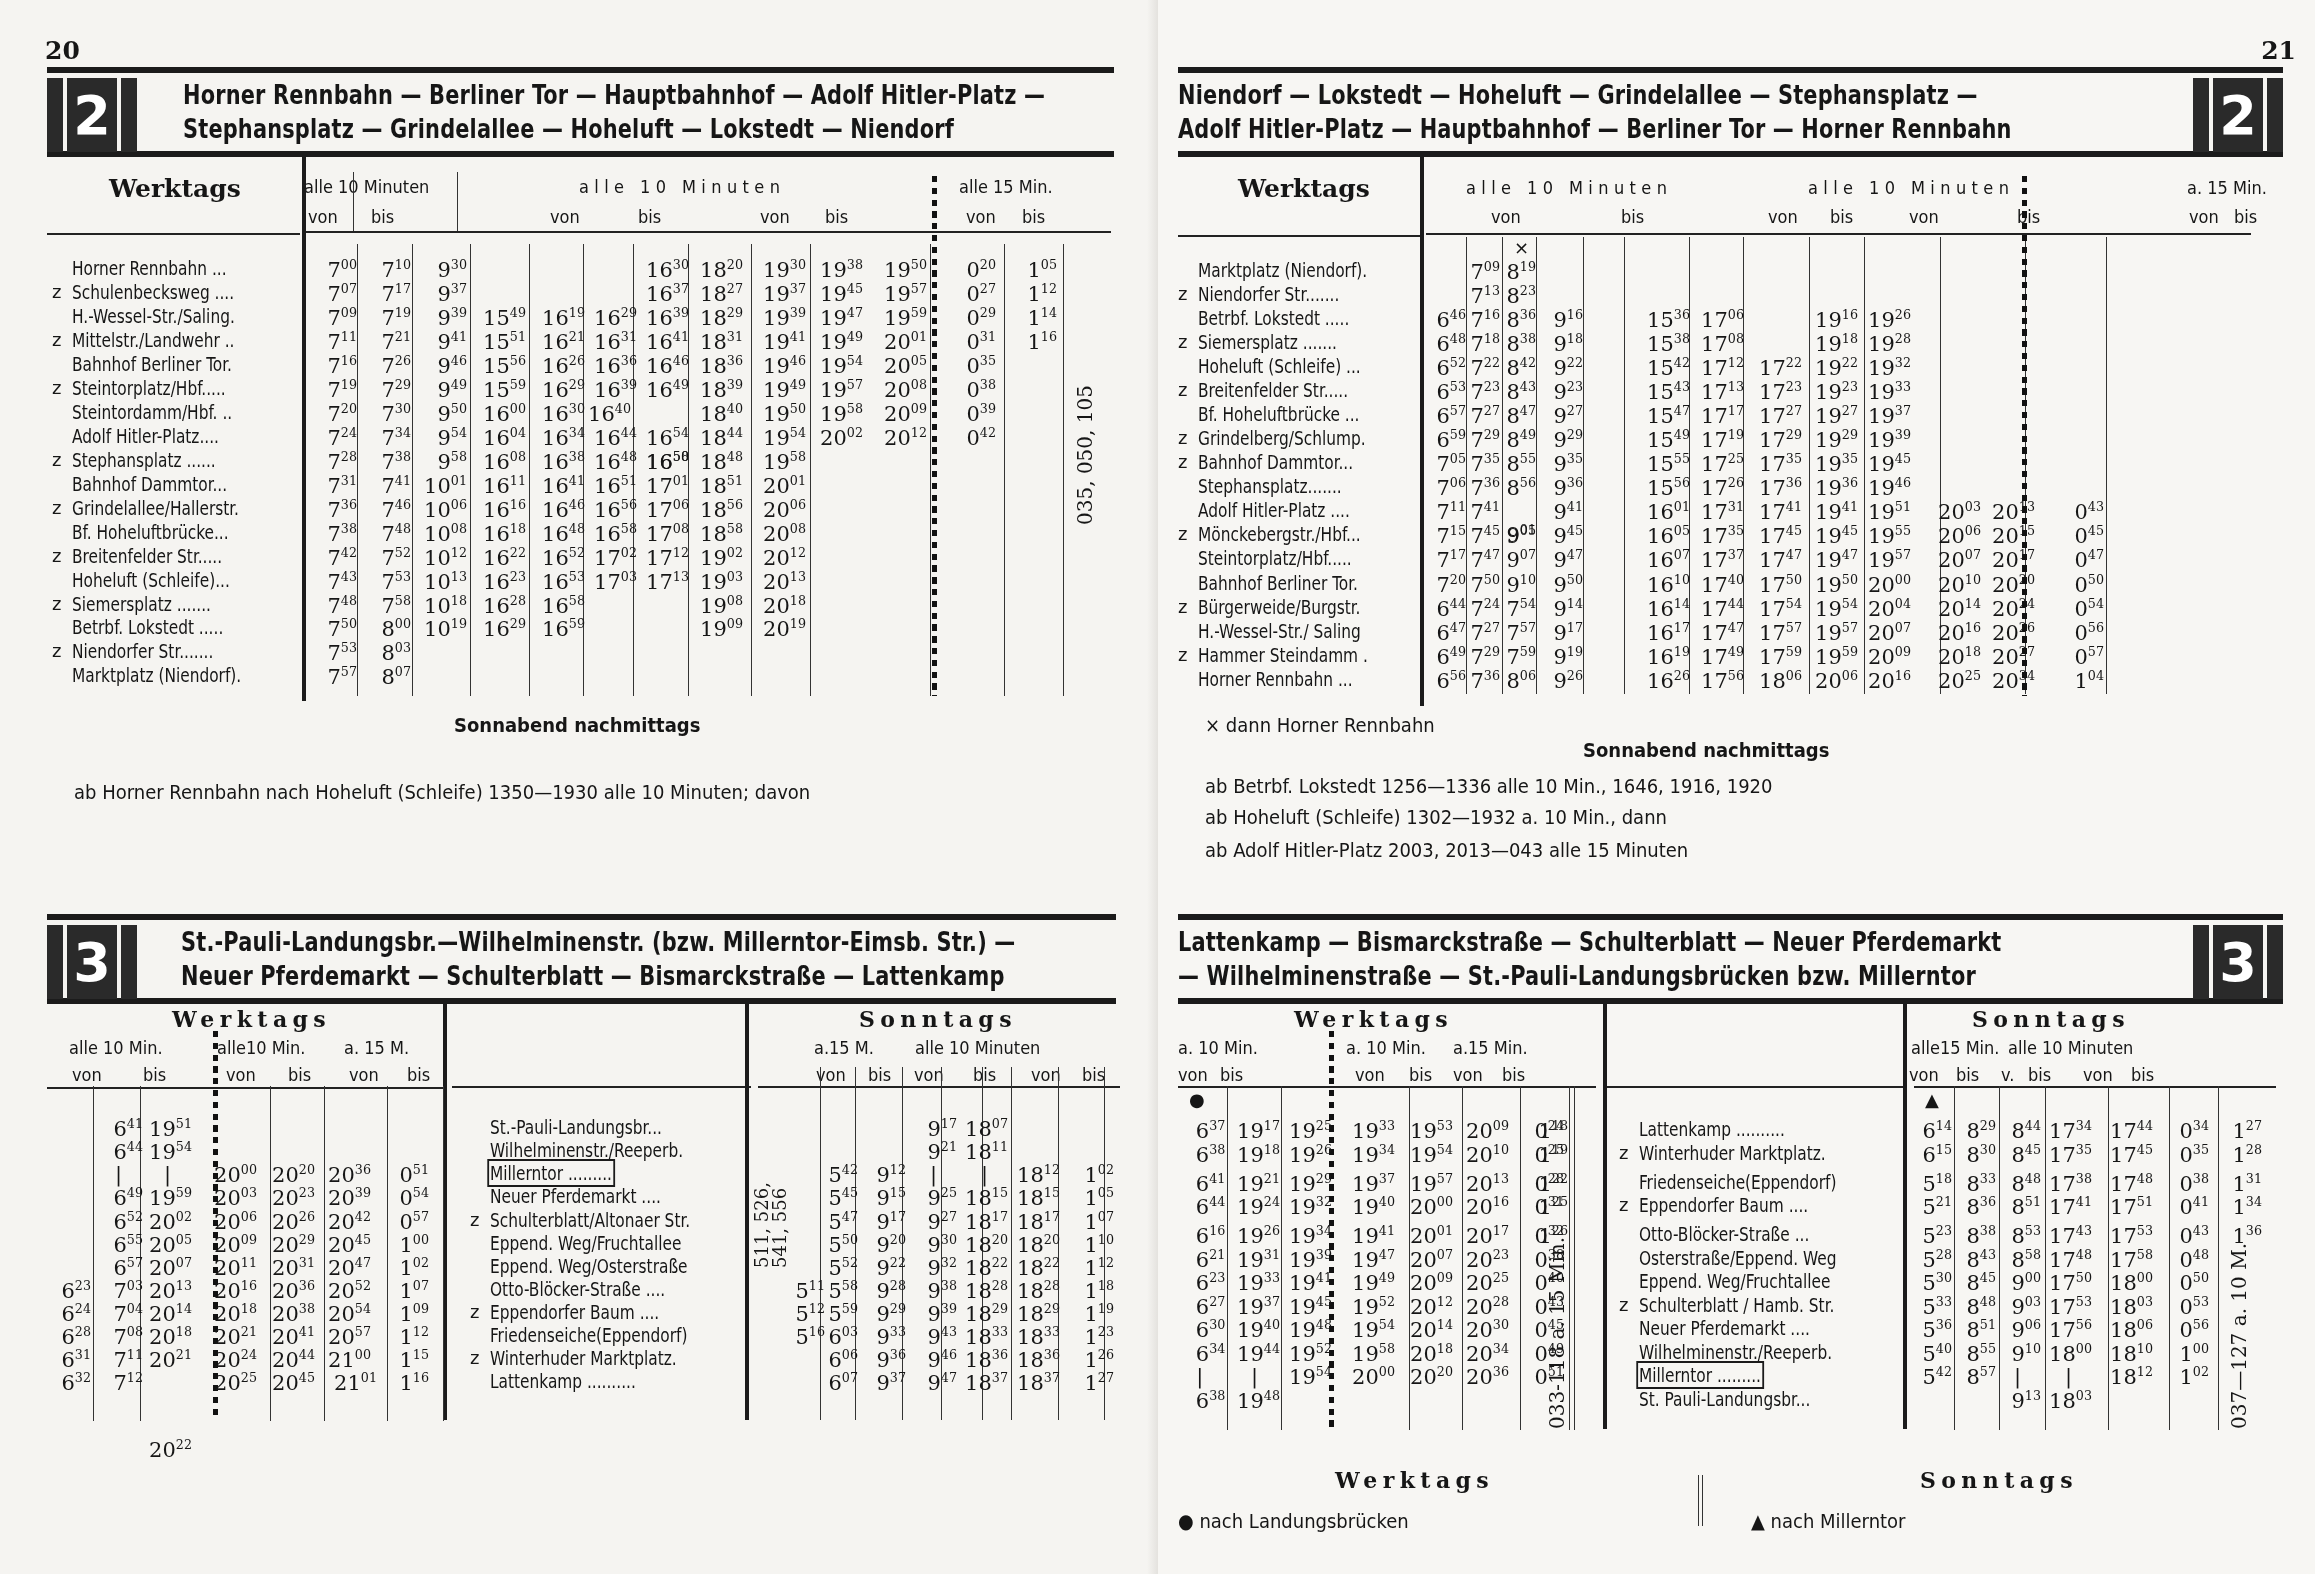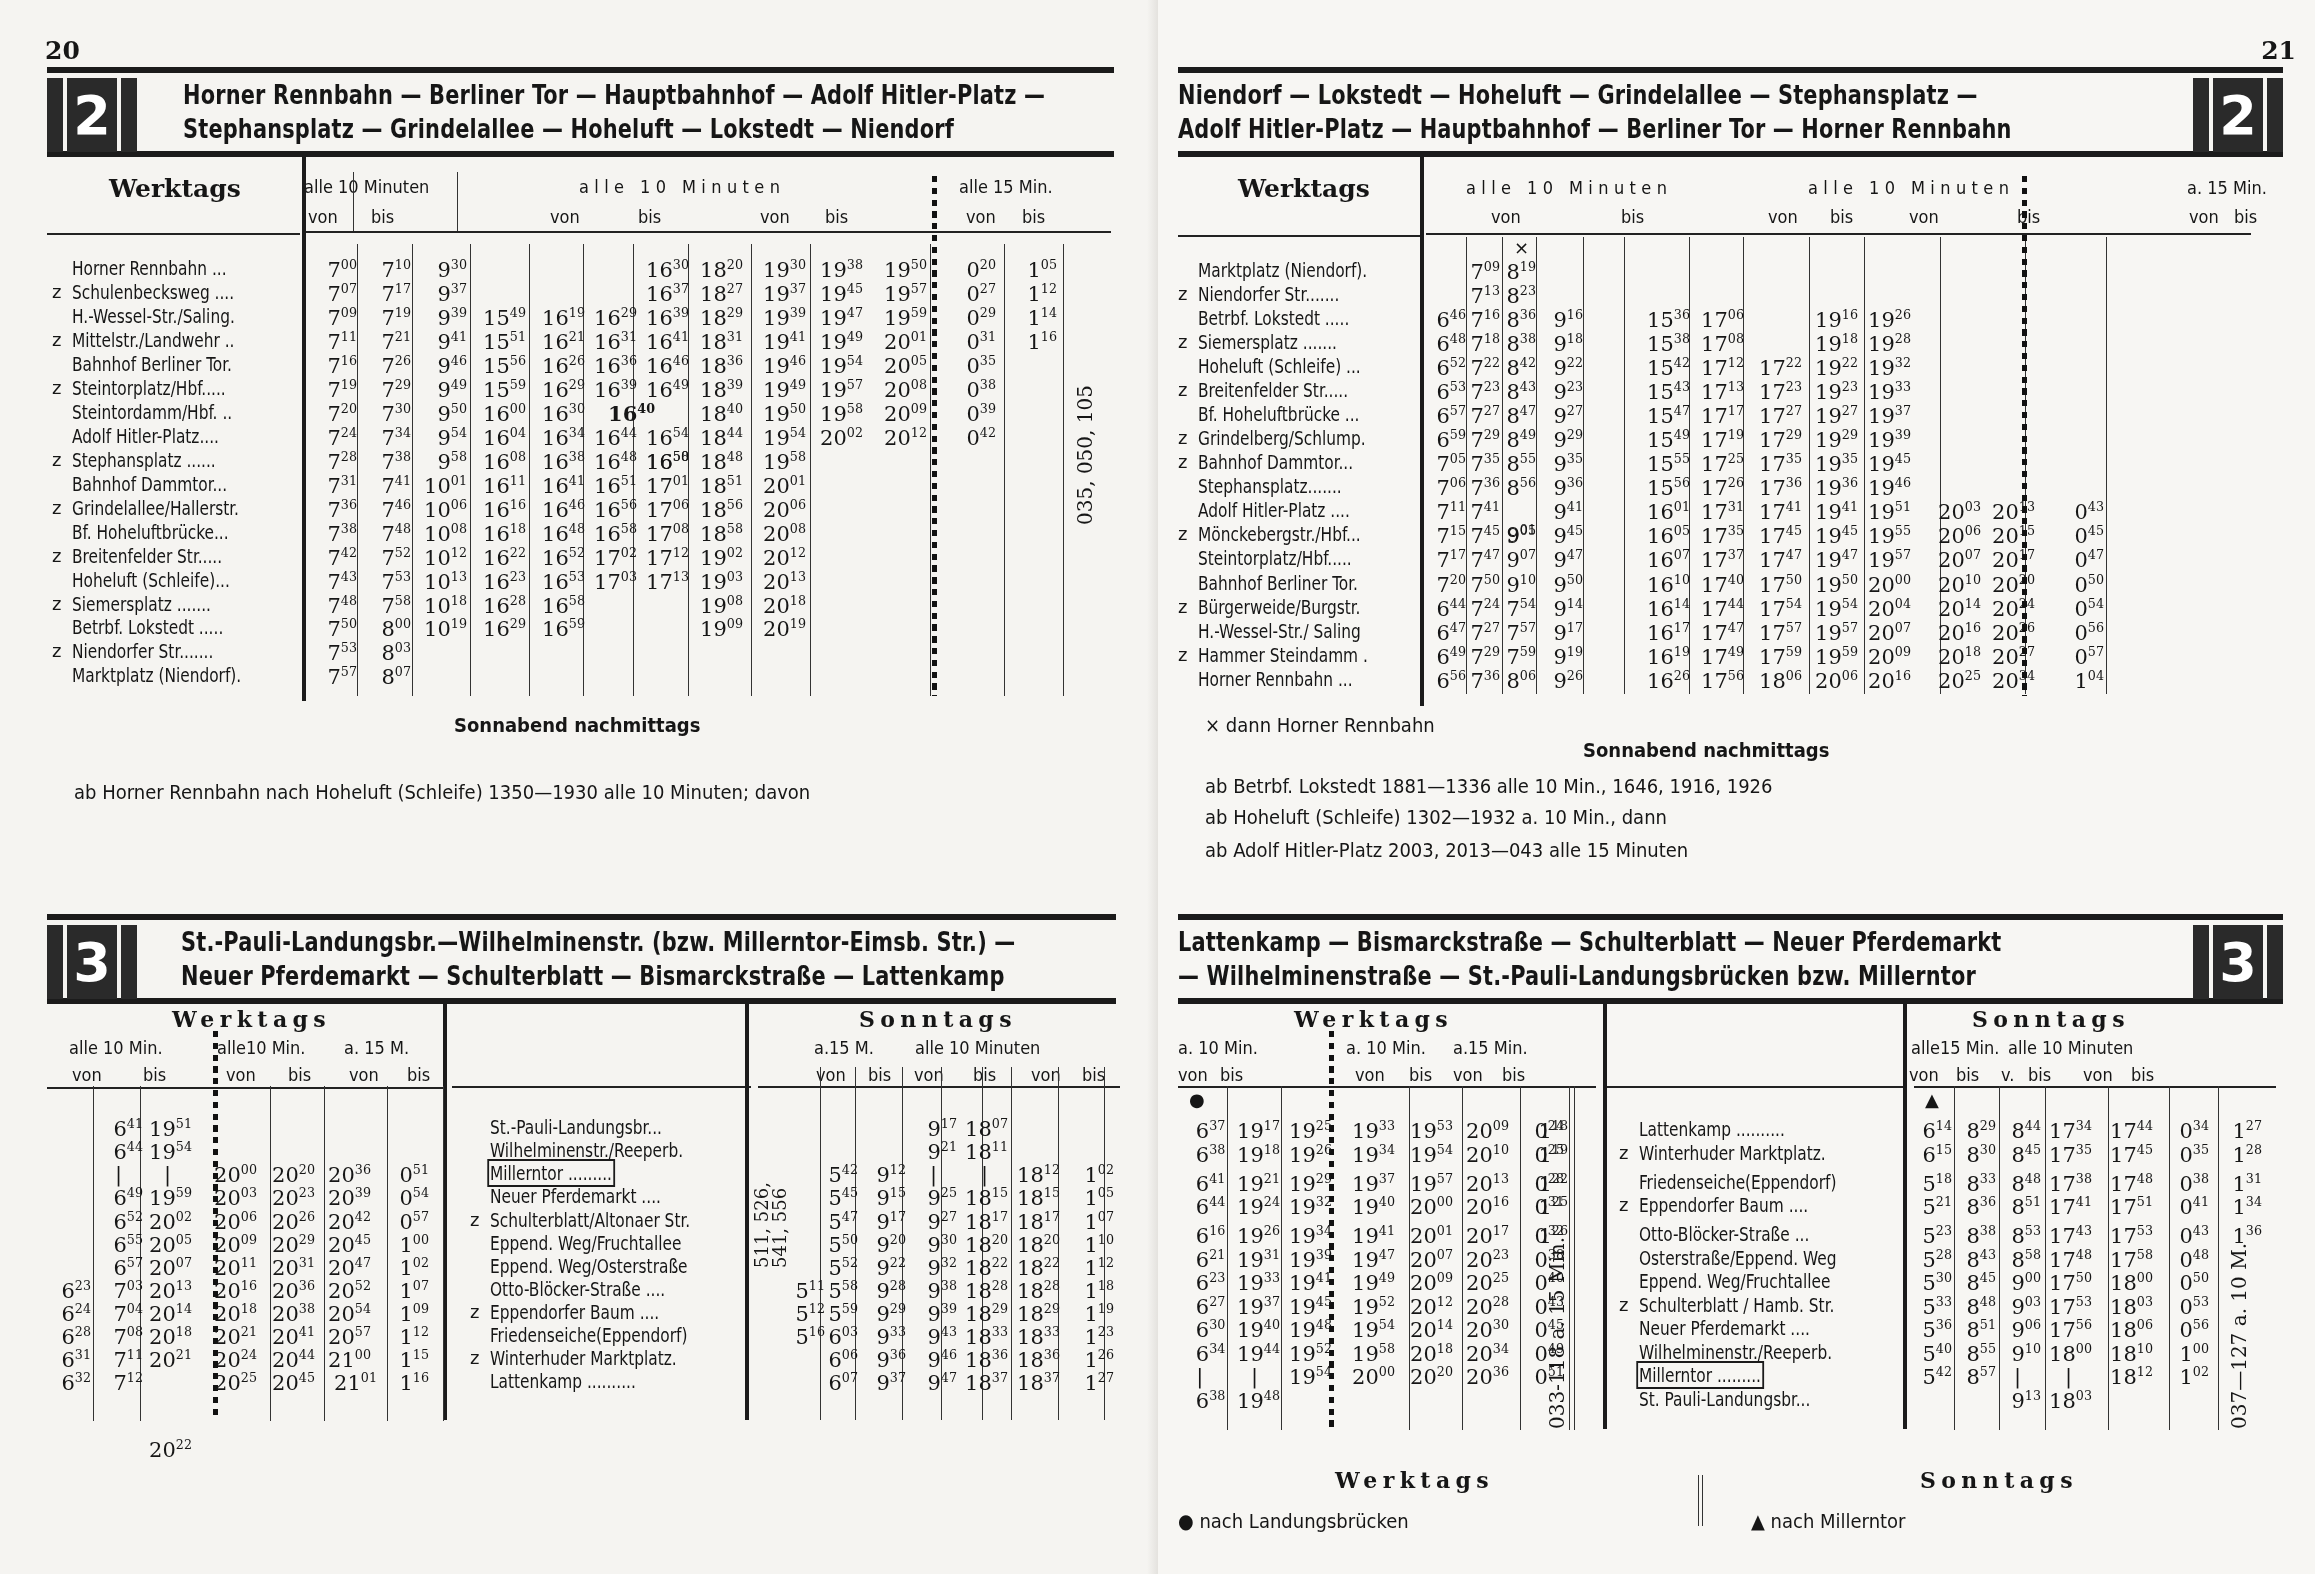--- a/index.html
+++ b/index.html
@@ -179,21 +179,21 @@
       <div class="cell" style="left: 812px; top: 377px; width: 51px;">19<sup>57</sup></div>
       <div class="cell" style="left: 876px; top: 377px; width: 51px;">20<sup>08</sup></div>
       <div class="cell" style="left: 945px; top: 377px; width: 51px;">0<sup>38</sup></div>
       <div class="cell" style="left: 1006px; top: 377px; width: 51px;"></div>
       <div class="stop" style="left: 72px; top: 401px;">Steintordamm/Hbf. ..</div>
       <div class="cell" style="left: 306px; top: 401px; width: 51px;">7<sup>20</sup></div>
       <div class="cell" style="left: 360px; top: 401px; width: 51px;">7<sup>30</sup></div>
       <div class="cell" style="left: 416px; top: 401px; width: 51px;">9<sup>50</sup></div>
       <div class="cell" style="left: 475px; top: 401px; width: 51px;">16<sup>00</sup></div>
       <div class="cell" style="left: 534px; top: 401px; width: 51px;">16<sup>30</sup></div>
-      <div class="cell" style="left: 604px; top: 401px; width: 51px; font-weight: bold;">16<sup>40</sup></div>
+      <div class="cell" style="left: 580px; top: 401px; width: 51px;">16<sup>40</sup></div>
       <div class="cell" style="left: 638px; top: 401px; width: 51px; margin-top: 48px;">16<sup>50</sup></div>
       <div class="cell" style="left: 692px; top: 401px; width: 51px;">18<sup>40</sup></div>
       <div class="cell" style="left: 755px; top: 401px; width: 51px;">19<sup>50</sup></div>
       <div class="cell" style="left: 812px; top: 401px; width: 51px;">19<sup>58</sup></div>
       <div class="cell" style="left: 876px; top: 401px; width: 51px;">20<sup>09</sup></div>
       <div class="cell" style="left: 945px; top: 401px; width: 51px;">0<sup>39</sup></div>
       <div class="cell" style="left: 1006px; top: 401px; width: 51px;"></div>
       <div class="stop" style="left: 72px; top: 425px;">Adolf Hitler-Platz....</div>
       <div class="cell" style="left: 306px; top: 425px; width: 51px;">7<sup>24</sup></div>
       <div class="cell" style="left: 360px; top: 425px; width: 51px;">7<sup>34</sup></div>
@@ -902,21 +902,21 @@
       <div class="cell" style="left: 653px; top: 668px; width: 47px;">20<sup>06</sup></div>
       <div class="cell" style="left: 706px; top: 668px; width: 47px;">20<sup>16</sup></div>
       <div class="cell" style="left: 776px; top: 668px; width: 47px;">20<sup>25</sup></div>
       <div class="cell" style="left: 830px; top: 668px; width: 47px;">20<sup>34</sup></div>
       <div class="cell" style="left: 899px; top: 668px; width: 47px;">1<sup>04</sup></div>
       <div class="cell" style="left: 950px; top: 668px; width: 47px;"></div>
     </div>
 
   <div class="note" style="left:47px; top:713px;">× dann Horner Rennbahn</div>
   <div class="note-title" style="left:425px; top:738px;">Sonnabend nachmittags</div>
-  <div class="note" style="left:47px; top:774px;">ab Betrbf. Lokstedt 1881—1336 alle 10 Min., 1646, 1916, 1926</div>
+  <div class="note" style="left:47px; top:774px;">ab Betrbf. Lokstedt 1256—1336 alle 10 Min., 1646, 1916, 1920</div>
   <div class="note" style="left:47px; top:805px;">ab Hoheluft (Schleife) 1302—1932 a. 10 Min., dann</div>
   <div class="note" style="left:47px; top:838px;">ab Adolf Hitler-Platz 2003, 2013—043 alle 15 Minuten</div>
 
   <div class="linehead" style="left:20px; top:914px; width:1105px;">
     <div class="title" style="left:0; top:5.4px;">
       <div>Lattenkamp — Bismarckstraße — Schulterblatt — Neuer Pferdemarkt</div>
       <div>— Wilhelminenstraße — St.-Pauli-Landungsbrücken bzw. Millerntor</div>
     </div>
     <div class="linebox" style="right:0;">
       <div class="bar"></div>

